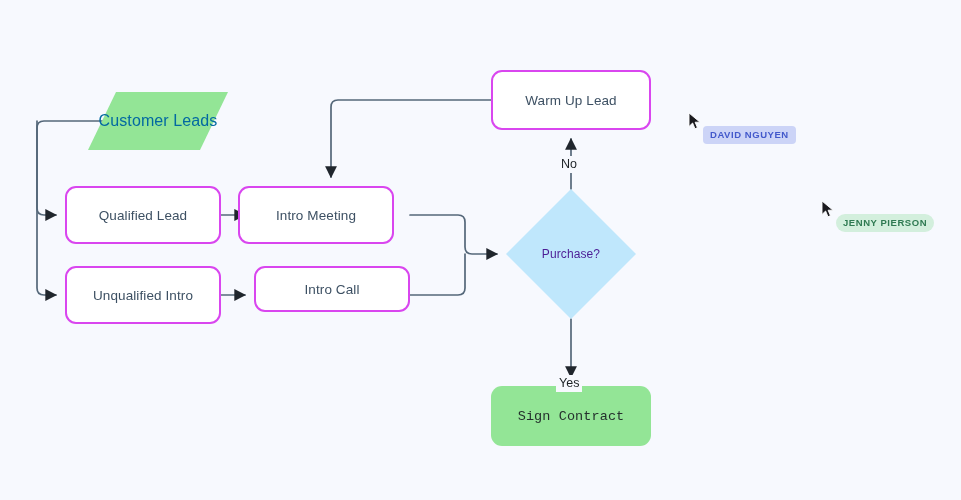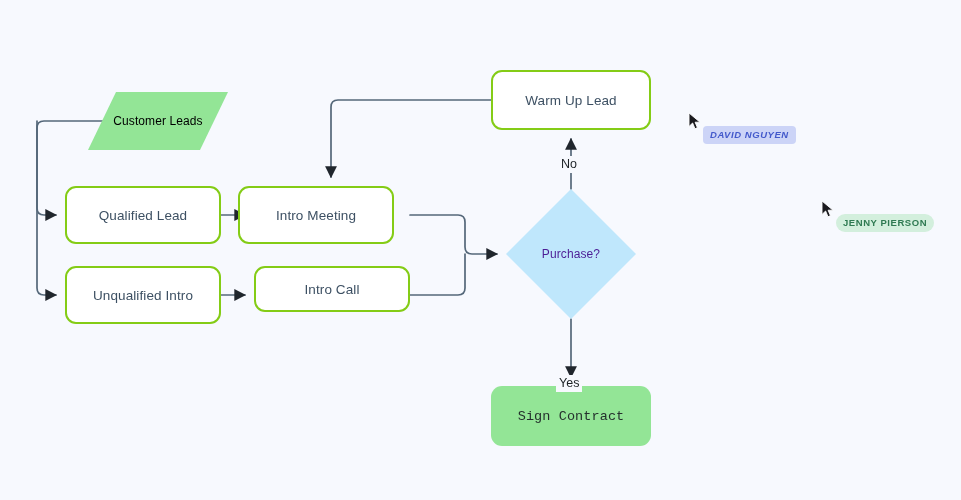--- a/index.html
+++ b/index.html
@@ -28,21 +28,21 @@
   .node {
     position: absolute;
     box-sizing: border-box;
     display: flex;
     align-items: center;
     justify-content: center;
     text-align: center;
   }
   .node-proc {
     background: #ffffff;
-    border: 2px solid #84cc16;
+    border: 2px solid #d946ef;
     border-radius: 11px;
   }
   .node-proc .node-label {
     color: #3d5063;
     font-size: 13.5px;
     letter-spacing: 0.1px;
   }
   .node-terminal {
     background: #93e596;
     border: none;
@@ -62,22 +62,22 @@
     position: absolute;
     left: 0; top: 0;
     width: 100%;
     height: 100%;
     background: #93e596;
     clip-path: polygon(20% 0%, 100% 0%, 80% 100%, 0% 100%);
   }
   .node-io .node-label {
     position: relative;
     z-index: 2;
-    color: #000000;
-    font-size: 12px;
+    color: #0369a1;
+    font-size: 16px;
     letter-spacing: 0.1px;
   }
   .node-decision {
     background: transparent;
     border: none;
   }
   .node-decision .diamond-shape {
     position: absolute;
     left: 0; top: 0;
     width: 100%;
@@ -188,21 +188,21 @@
     <span class="node-label">Sign Contract</span>
   </div>
 
   <div class="edge-label" style="left:558px; top:156px;">No</div>
   <div class="edge-label" style="left:556px; top:341px;margin-top:34px;">Yes</div>
 
   <div class="cursor-group" style="left:688px; top:112px;">
     <svg class="cursor-arrow" viewBox="0 0 14 18">
       <path d="M1 1 L1 14.5 L4.6 11 L7 16.8 L9.4 15.6 L7.1 10.2 L12 10.2 Z" fill="#1b1b1f" stroke="#ffffff" stroke-width="0.9"></path>
     </svg>
-    <span class="cursor-name" style="left:15px; top:14px; background:#ccd4f7; color:#4359cb;font-style:italic;">DAVID NGUYEN</span>
+    <span class="cursor-name" style="left:15px; top:14px; background:#ccd4f7; color:#4359cb;">DAVID NGUYEN</span>
   </div>
 
   <div class="cursor-group" style="left:821px; top:200px;">
     <svg class="cursor-arrow" viewBox="0 0 14 18">
       <path d="M1 1 L1 14.5 L4.6 11 L7 16.8 L9.4 15.6 L7.1 10.2 L12 10.2 Z" fill="#1b1b1f" stroke="#ffffff" stroke-width="0.9"></path>
     </svg>
     <span class="cursor-name" style="left:15px; top:14px; background:#d3efdd; color:#2f7a52;border-radius:9px;">JENNY PIERSON</span>
   </div>
 
 </div>

